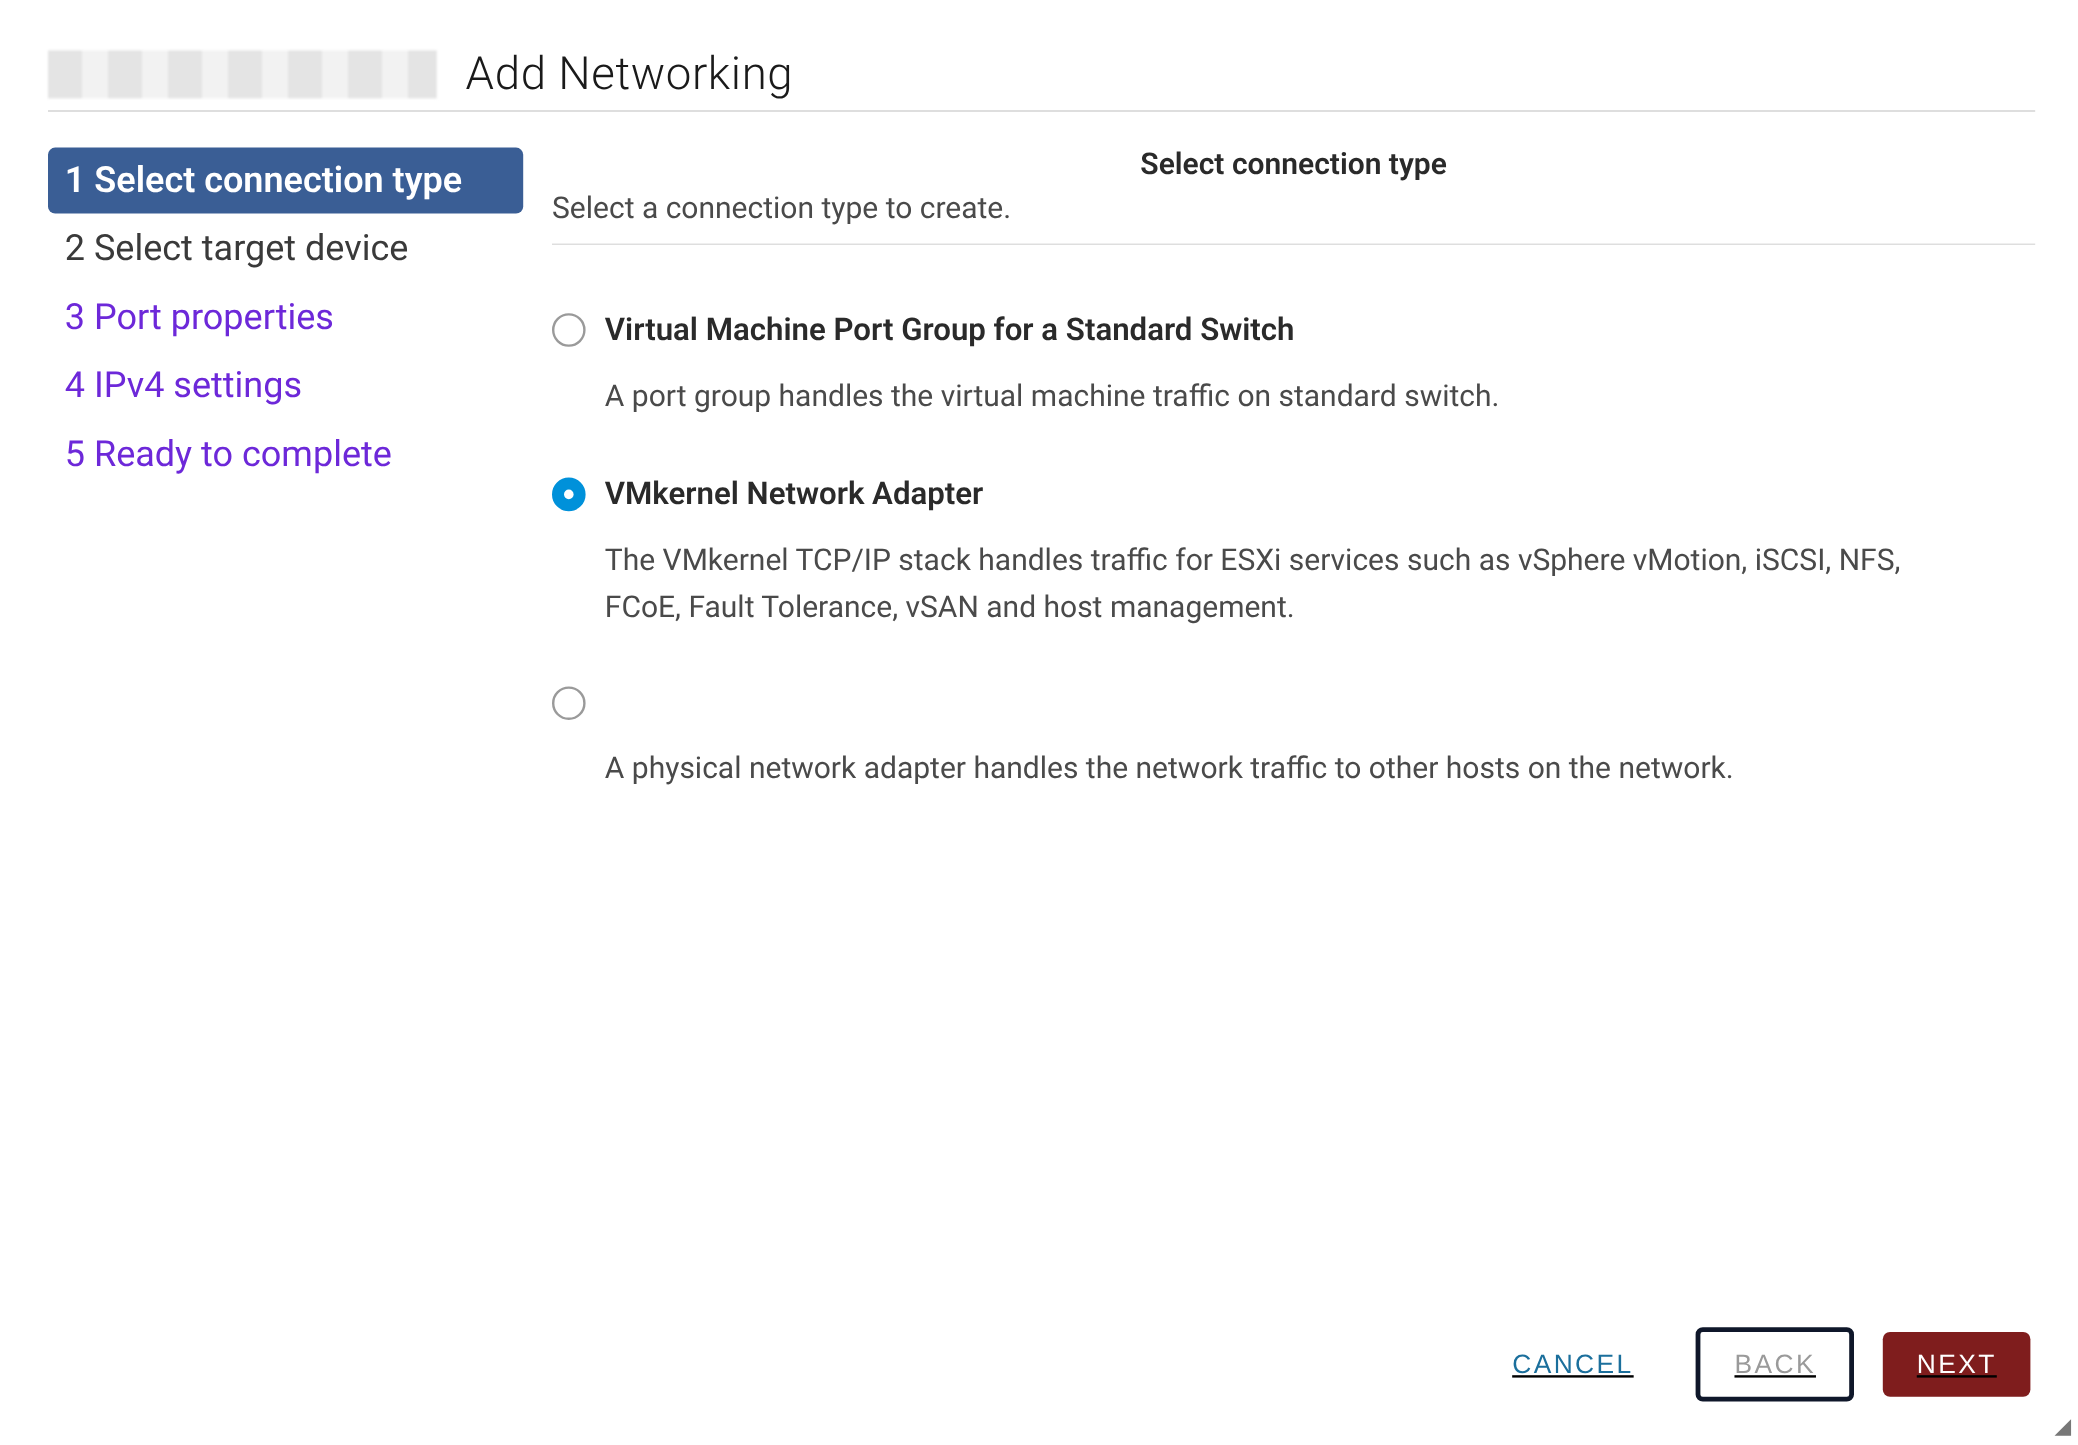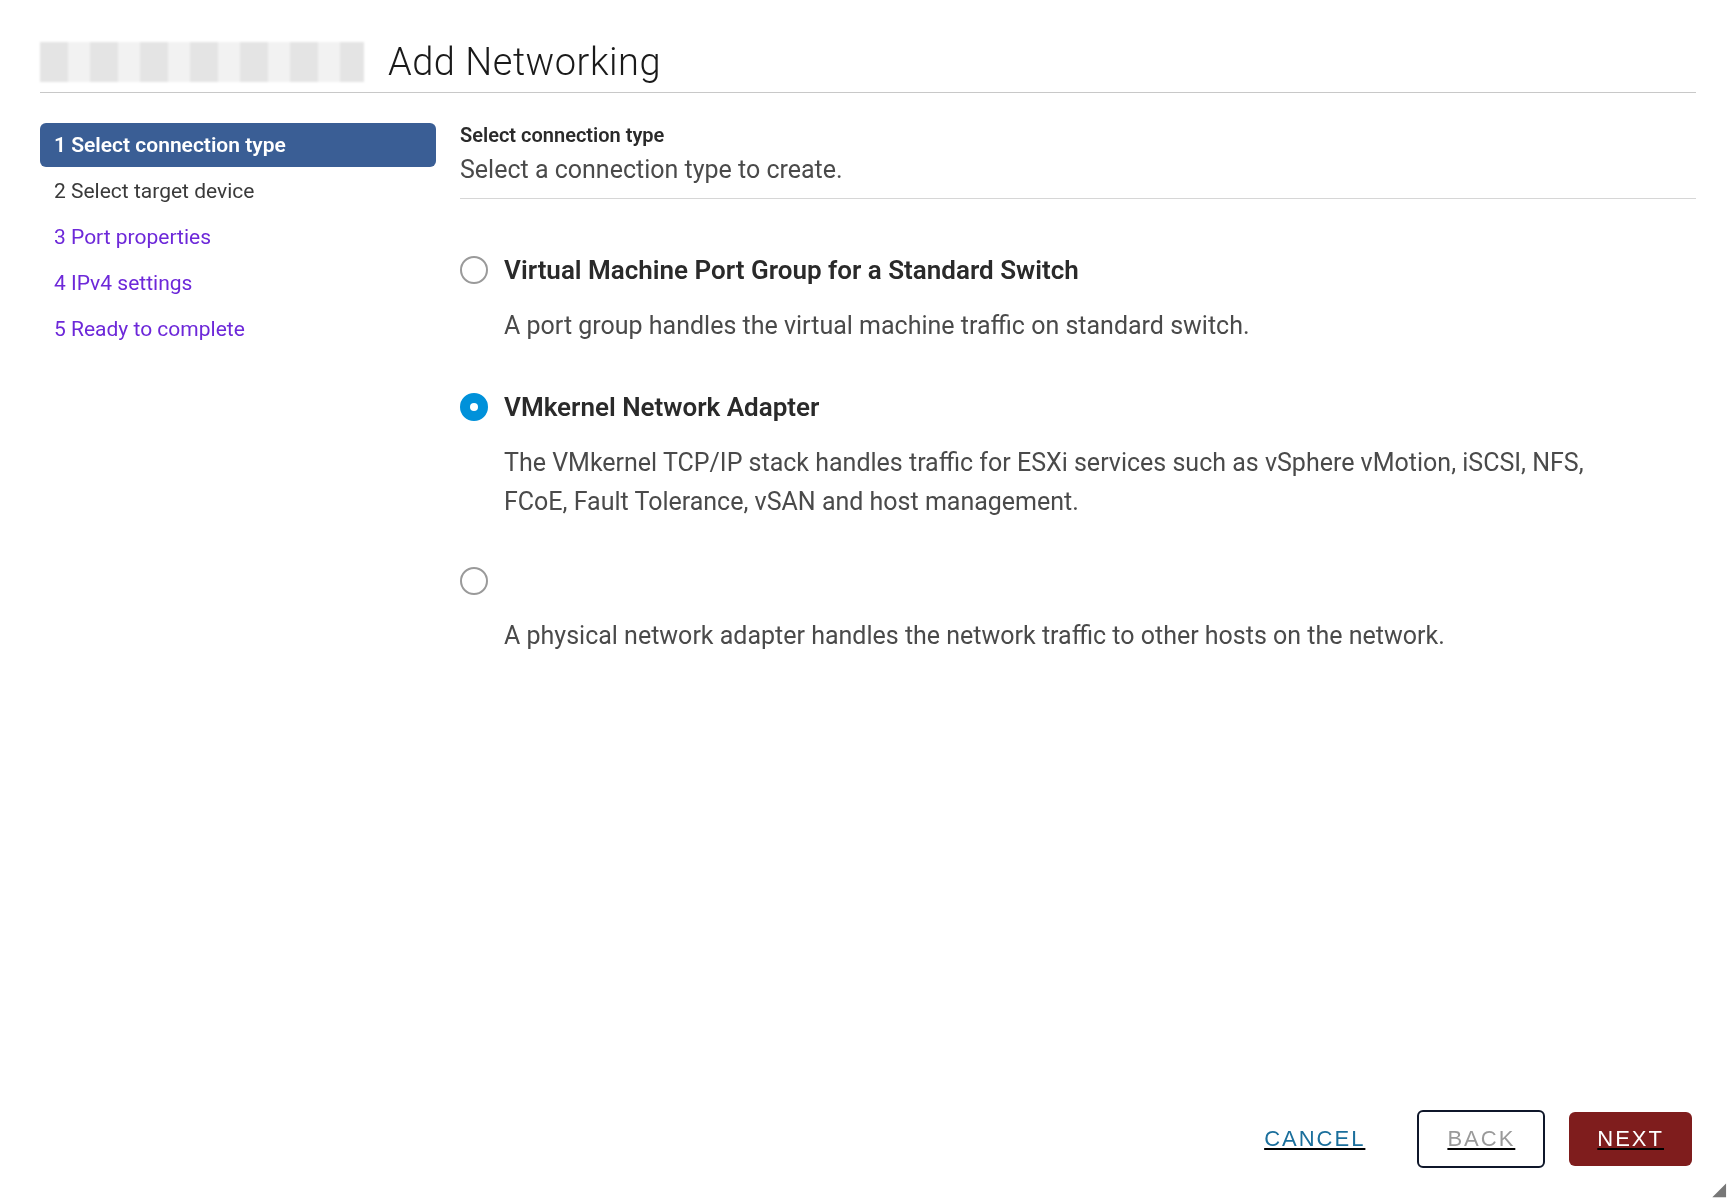--- a/index.html
+++ b/index.html
@@ -50,21 +50,21 @@
     .body-row {
       display: flex;
       flex: 1 1 auto;
     }
     .step-nav {
       width: 420px;
       padding-right: 24px;
       padding-top: 6px;
     }
     .step-item {
-      font-size: 21px;
+      font-size: 30px;
       padding: 10px 14px 10px 14px;
       margin-bottom: 2px;
       border-radius: 6px;
       color: #3a3a3a;
       cursor: pointer;
       white-space: nowrap;
     }
     .step-item.active {
       background: #3a5e95;
       color: #fff;
@@ -72,24 +72,25 @@
     }
     .step-item.disabled {
       color: #6d28d9;
       cursor: default;
     }
     .content-pane {
       flex: 1 1 auto;
       padding-top: 6px;
     }
     .content-heading {
-      font-size: 20px;
+      font-size: 25px;
       font-weight: 600;
       color: #2a2a2a;
       margin-bottom: 8px;
+      text-align: center;
     }
     .content-subheading {
       font-size: 25px;
       color: #4a4a4a;
       border-bottom: 1px solid #d6d6d6;
       padding-bottom: 14px;
       margin-bottom: 56px;
     }
     .option-block {
       margin-bottom: 46px;
@@ -150,21 +151,21 @@
       cursor: pointer;
       font-weight: 500;
       border: none;
       background: transparent;
     }
     .btn-cancel {
       color: #1b6f9c;
     }
     .btn-back {
       color: #9a9a9a;
-      border: 2px solid #0f172a;
+      border: 4px solid #0f172a;
       background: #fff;
       cursor: default;
     }
     .btn-next {
       color: #fff;
       background: #7f1d1d;
     }
     .resize-handle {
       position: absolute;
       bottom: 6px;

